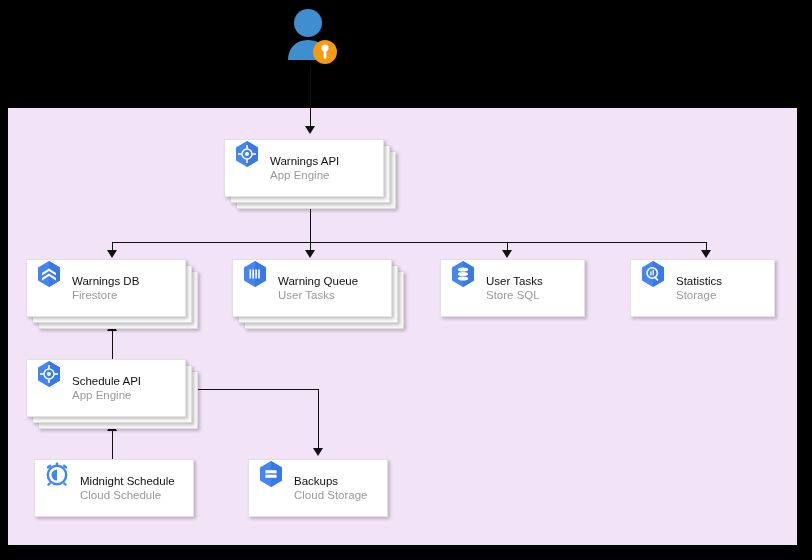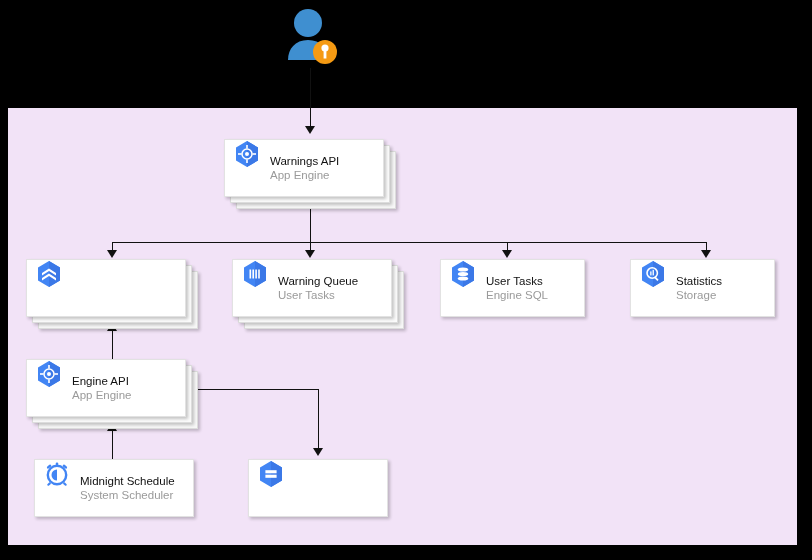--- a/index.html
+++ b/index.html
@@ -126,20 +126,24 @@
     <div class="card"></div>
     <div class="card-inner">
       <div class="ico">
         <svg width="30" height="30" viewBox="0 0 30 30">
           <polygon points="15,2 26,8.5 26,21.5 15,28 4,21.5 4,8.5" fill="#4285f4"></polygon>
           <polygon points="15,2 26,8.5 26,21.5 15,28" fill="#3b78e7"></polygon>
           <polygon points="8,14 15,9.5 22,14 22,16.5 15,12 8,16.5" fill="#ffffff"></polygon>
           <polygon points="8,19 15,14.5 22,19 22,21.5 15,17 8,21.5" fill="#ffffff"></polygon>
         </svg>
       </div>
+      <div class="txt">
+        <div class="t1">Warnings DB</div>
+        <div class="t2">Firestore</div>
+      </div>
     </div>
   </div>
 
   <div class="node stack" style="left:232px;top:259px;">
     <div class="layer1"></div>
     <div class="layer2"></div>
     <div class="card"></div>
     <div class="card-inner">
       <div class="ico">
         <svg width="30" height="30" viewBox="0 0 30 30">
@@ -165,21 +169,21 @@
         <svg width="30" height="30" viewBox="0 0 30 30">
           <polygon points="15,2 26,8.5 26,21.5 15,28 4,21.5 4,8.5" fill="#4285f4"></polygon>
           <polygon points="15,2 26,8.5 26,21.5 15,28" fill="#3b78e7"></polygon>
           <ellipse cx="15" cy="10.5" rx="5.2" ry="2.1" fill="#ffffff"></ellipse>
           <ellipse cx="15" cy="15" rx="5.2" ry="2.1" fill="#ffffff"></ellipse>
           <ellipse cx="15" cy="19.5" rx="5.2" ry="2.1" fill="#ffffff"></ellipse>
         </svg>
       </div>
       <div class="txt">
         <div class="t1">User Tasks</div>
-        <div class="t2">Engine SQL</div>
+        <div class="t2">Store SQL</div>
       </div>
     </div>
   </div>
 
   <div class="node" style="left:630px;top:259px;">
     <div class="card" style="width:145px;"></div>
     <div class="card-inner" style="width:145px;">
       <div class="ico">
         <svg width="30" height="30" viewBox="0 0 30 30">
           <polygon points="15,2 26,8.5 26,21.5 15,28 4,21.5 4,8.5" fill="#4285f4"></polygon>
@@ -208,21 +212,21 @@
           <polygon points="15,2 26,8.5 26,21.5 15,28" fill="#3b78e7"></polygon>
           <circle cx="15" cy="15" r="5" fill="none" stroke="#ffffff" stroke-width="1.5"></circle>
           <circle cx="15" cy="15" r="2" fill="#ffffff"></circle>
           <rect x="14.2" y="6" width="1.6" height="3.6" fill="#ffffff"></rect>
           <rect x="14.2" y="20.4" width="1.6" height="3.6" fill="#ffffff"></rect>
           <rect x="6" y="14.2" width="3.6" height="1.6" fill="#ffffff"></rect>
           <rect x="20.4" y="14.2" width="3.6" height="1.6" fill="#ffffff"></rect>
         </svg>
       </div>
       <div class="txt">
-        <div class="t1">Engine API</div>
+        <div class="t1">Schedule API</div>
         <div class="t2">App Engine</div>
       </div>
     </div>
   </div>
 
   <div class="node" style="left:34px;top:459px;">
     <div class="card" style="width:160px;"></div>
     <div class="card-inner" style="width:164px;">
       <div class="ico">
         <svg width="30" height="30" viewBox="0 0 30 30">
@@ -230,32 +234,36 @@
           <path d="M15 16 L15 10.5 A5.5 5.5 0 0 0 15 21.5 Z" fill="#4285f4"></path>
           <rect x="13.8" y="3.6" width="2.4" height="3.2" rx="1" fill="#4285f4"></rect>
           <rect x="4.6" y="6.4" width="5" height="2.4" rx="1.2" fill="#4285f4" transform="rotate(-40 7.1 7.6)"></rect>
           <rect x="20.4" y="6.4" width="5" height="2.4" rx="1.2" fill="#4285f4" transform="rotate(40 22.9 7.6)"></rect>
           <rect x="5" y="24" width="4" height="2.2" rx="1" fill="#4285f4" transform="rotate(-40 7 25)"></rect>
           <rect x="21" y="24" width="4" height="2.2" rx="1" fill="#4285f4" transform="rotate(40 23 25)"></rect>
         </svg>
       </div>
       <div class="txt">
         <div class="t1">Midnight Schedule</div>
-        <div class="t2">System Scheduler</div>
+        <div class="t2">Cloud Schedule</div>
       </div>
     </div>
   </div>
 
   <div class="node" style="left:248px;top:459px;">
     <div class="card" style="width:140px;"></div>
     <div class="card-inner" style="width:140px;">
       <div class="ico">
         <svg width="30" height="30" viewBox="0 0 30 30">
           <polygon points="15,2 26,8.5 26,21.5 15,28 4,21.5 4,8.5" fill="#4285f4"></polygon>
           <polygon points="15,2 26,8.5 26,21.5 15,28" fill="#3b78e7"></polygon>
           <rect x="9.4" y="11.2" width="11.2" height="3.1" fill="#ffffff"></rect>
           <rect x="9.4" y="15.7" width="11.2" height="3.1" fill="#ffffff"></rect>
         </svg>
       </div>
+      <div class="txt">
+        <div class="t1">Backups</div>
+        <div class="t2">Cloud Storage</div>
+      </div>
     </div>
   </div>
 
 </div>
 
 </body></html>

